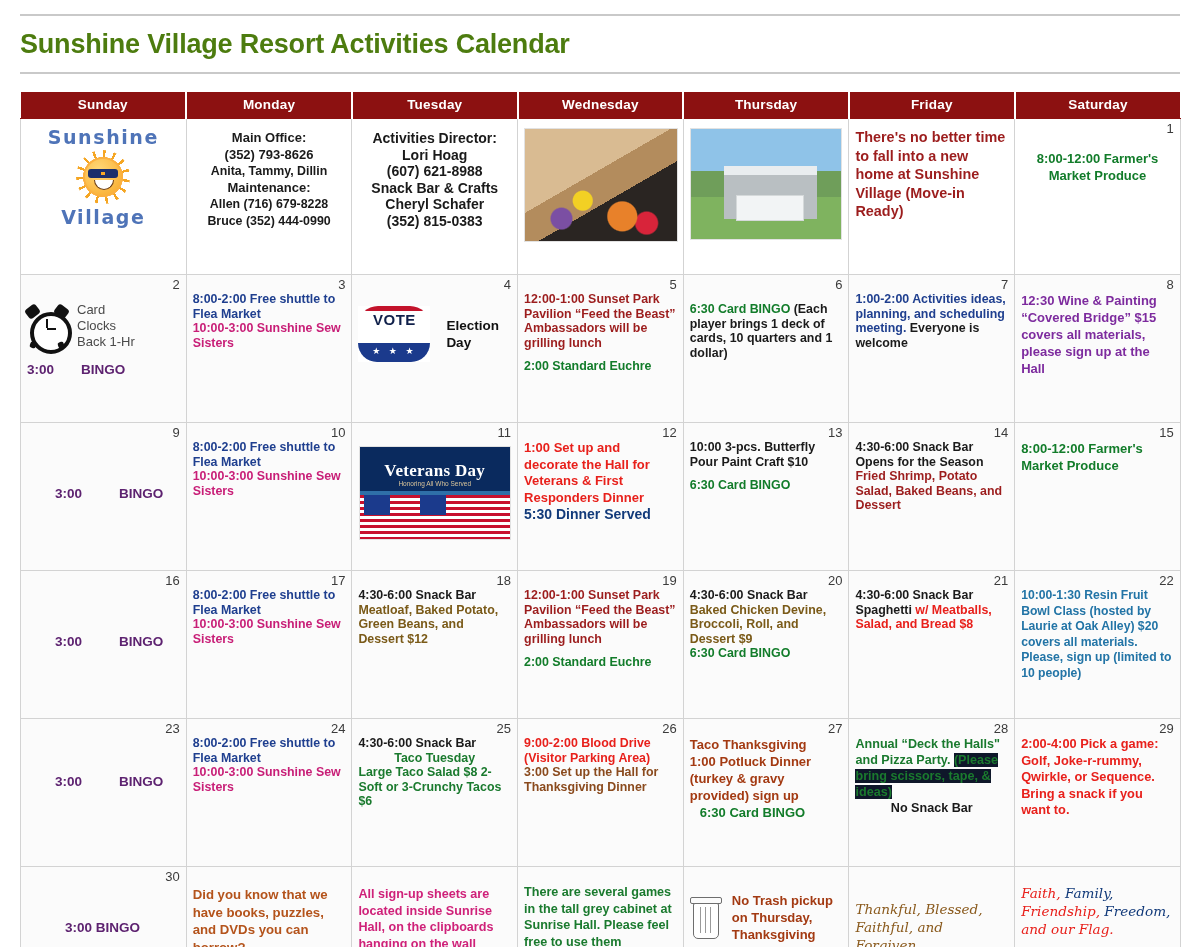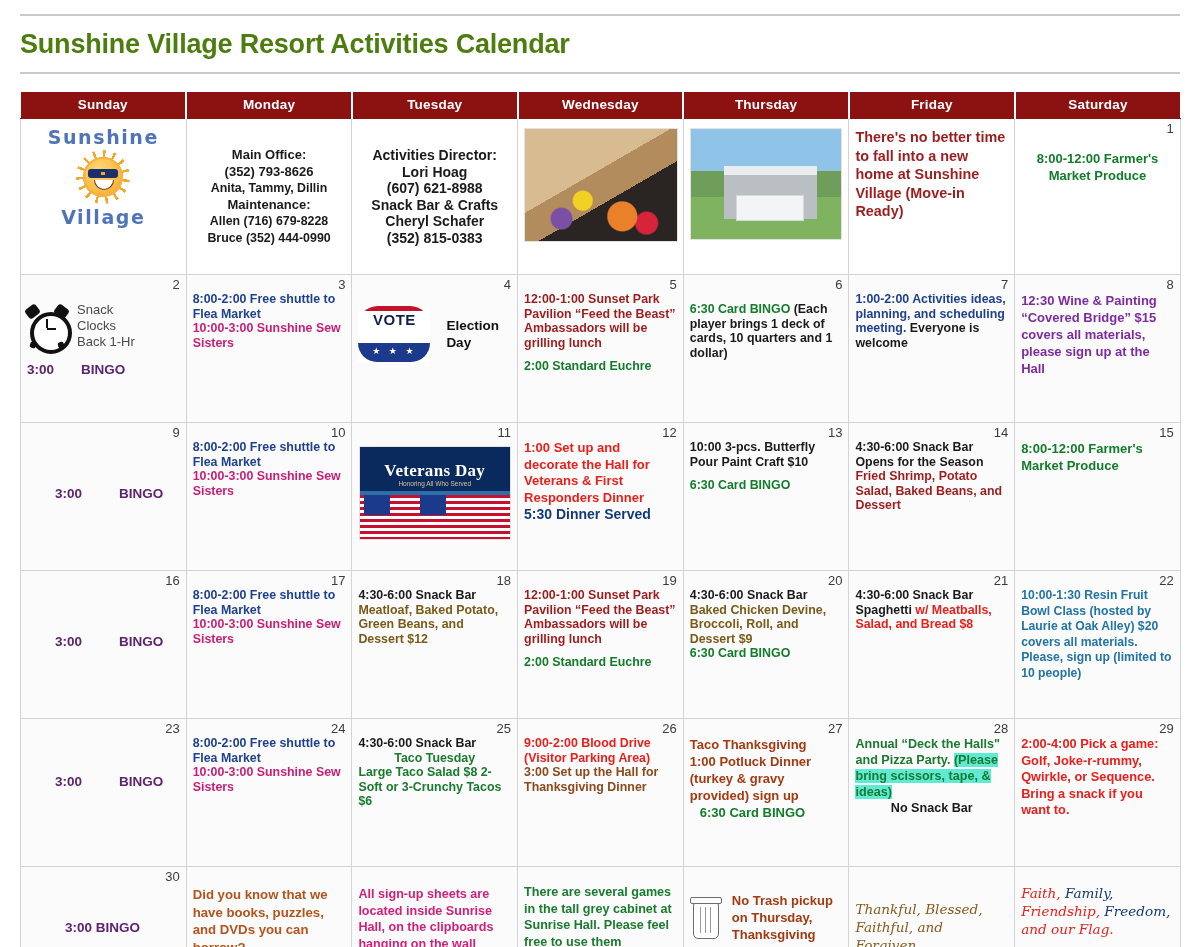--- a/index.html
+++ b/index.html
@@ -66,28 +66,28 @@
 
   
   .c-navy{color:#1f3f8f;}
   .c-darkblue{color:#123a7a;}
   .c-magenta{color:#c81e77;}
   .c-pink{color:#cf2179;}
   .c-green{color:#127c2a;}
   .c-dgreen{color:#1a7a2e;}
   .c-red{color:#e8201b;}
   .c-brick{color:#9c1d1d;}
-  .c-black{color:#1a1a1a;margin-top:17px;}
+  .c-black{color:#1a1a1a;}
   .c-purple{color:#7d2b9e;}
   .c-brown{color:#8a6016;}
   .c-orange{color:#b4531b;}
   .c-teal{color:#2274a6;}
   .c-olive{color:#7a5a18;}
   .c-sienna{color:#a33a12;}
-  .hl{background:#5eead4;}
+  .hl{background:#0f172a;}
   .script{font-family:"DejaVu Serif", serif;font-style:italic;font-size:13.6px;line-height:18px;}
 
   
   .logo{width:100%;text-align:center;padding-top:4px;}
   .logo .word{
     font-size:19px;font-weight:bold;color:#4f74b8;letter-spacing:1.6px;
     font-family:"DejaVu Sans", sans-serif;
   }
   .sun-wrap{height:58px;display:flex;align-items:center;justify-content:center;}
   .sun{position:relative;width:54px;height:54px;}
@@ -273,21 +273,21 @@
             <div class="clock">
               <div class="bell l"></div>
                 <div class="bell r"></div>
               <div class="dial"></div>
                 <div class="hh"></div>
                 <div class="mh"></div>
               <div class="foot l"></div>
                 <div class="foot r"></div>
             </div>
             <div class="clock-text">
-              <div>Snack</div>
+              <div>Card</div>
               <div>Clocks</div>
               <div>Back 1-Hr</div>
             </div>
           </div>
           <div class="bingo-line">
             <span class="t">3:00</span><span>BINGO</span>
           </div>
         </td>
 
         <td class="cell">

